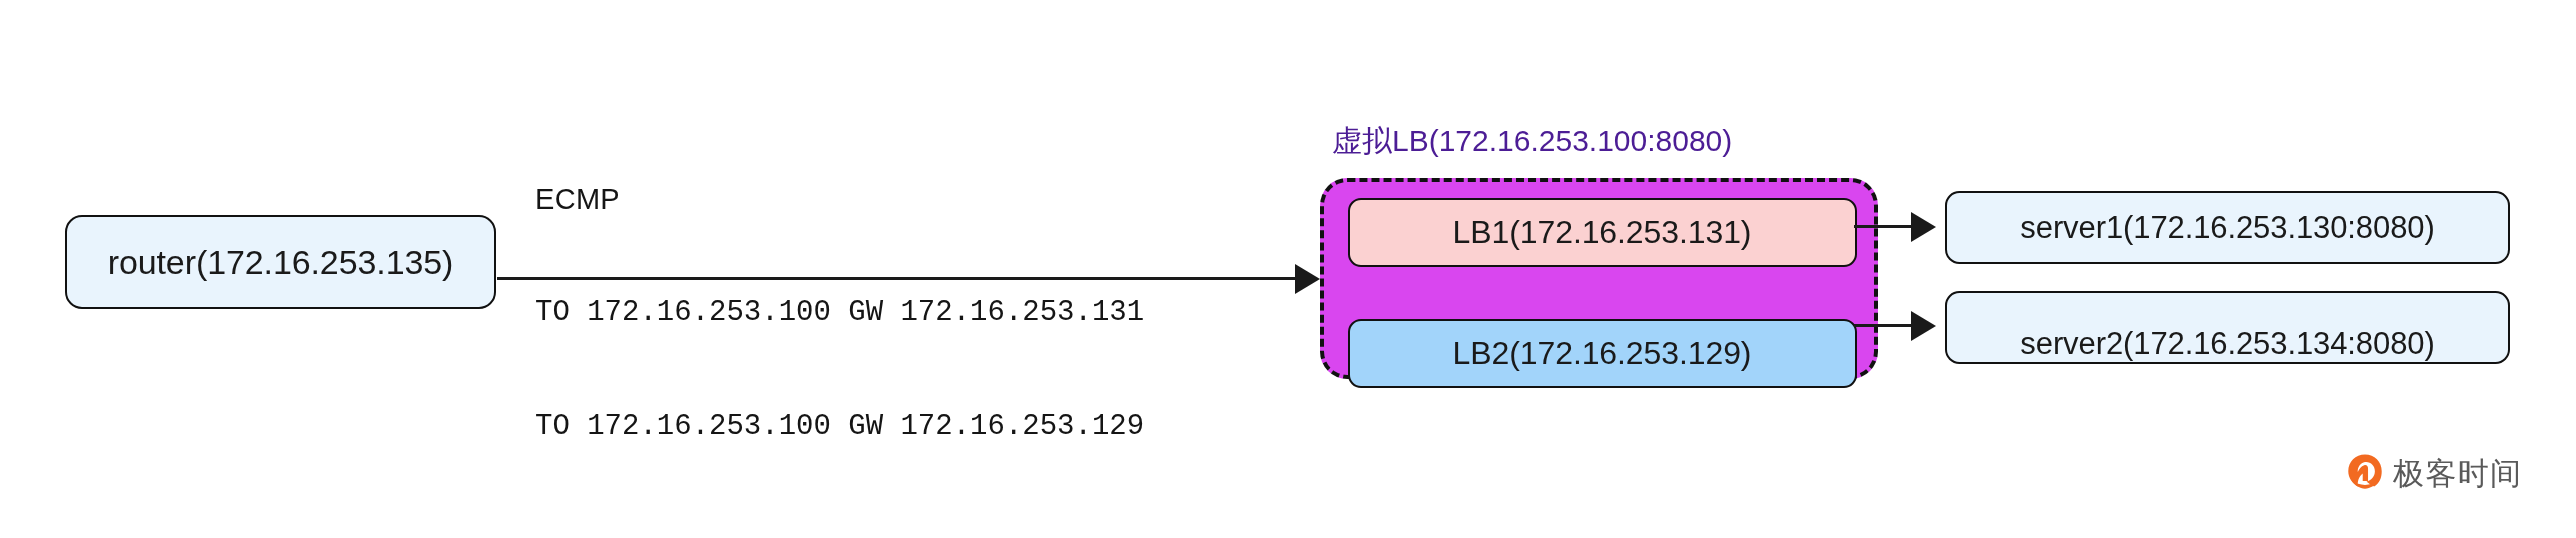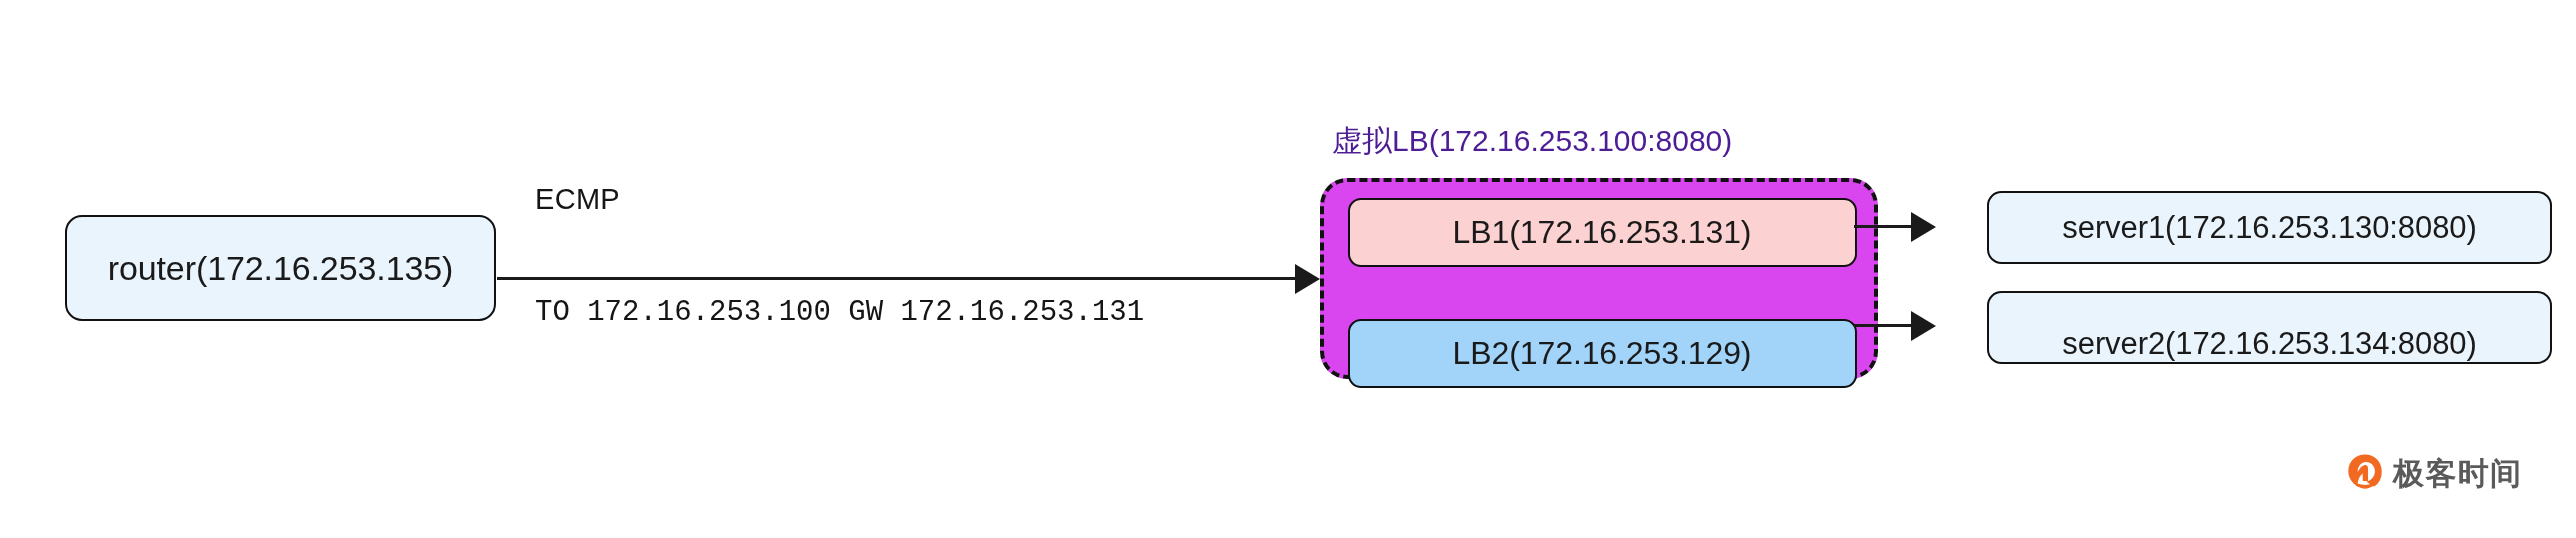--- a/index.html
+++ b/index.html
@@ -31,35 +31,34 @@
     font-family: "Liberation Sans", "DejaVu Sans", sans-serif;
     white-space: nowrap;
     letter-spacing: -0.1px;
   }
 
   
   .node-router {
     left: 65px;
     top: 215px;
     width: 431px;
-    height: 106px;
+    height: 94px;
     background: #e9f4fd;
     font-size: 34px;
   }
 
   
   .node-server {
     width: 565px;
     height: 73px;
     background: #e9f4fd;
     font-size: 31px;
     border-width: 2.6px;
     border-radius: 14.4px;
     left: 1945px;
-    margin-left: 42px;
   }
   .node-server.s1 { top: 191px; }
   .node-server.s2 { top: 291px; align-items: flex-end; }
 
   
   .lb-group {
     position: absolute;
     left: 1320px;
     top: 178px;
     width: 558px;
@@ -160,35 +159,35 @@
     display: flex;
     align-items: center;
     gap: 9.1px;
   }
   .watermark-text {
     font-size: 31px;
     color: #5a5a5a;
     font-family: "Liberation Sans", "DejaVu Sans", sans-serif;
     letter-spacing: 1.3px;
     line-height: 1;
-    font-weight: bold;
   }
 </style>
 </head>
 <body>
 
 <div id="canvas">
 
   <div class="node node-router">
     <span>router(172.16.253.135)</span>
   </div>
 
   <div class="ecmp-block">
     <div class="ecmp-title">ECMP</div>
     <div>TO 172.16.253.100 GW 172.16.253.131</div>
+    <div>TO 172.16.253.100 GW 172.16.253.129</div>
   </div>
 
   <div class="conn conn-router-lb"></div>
   <div class="arrow-head arrow-router-lb"></div>
 
   <div class="label label-vlb">虚拟LB(172.16.253.100:8080)</div>
 
   <div class="lb-group">
     <div class="node node-lb lb1">
       <span>LB1(172.16.253.131)</span>

